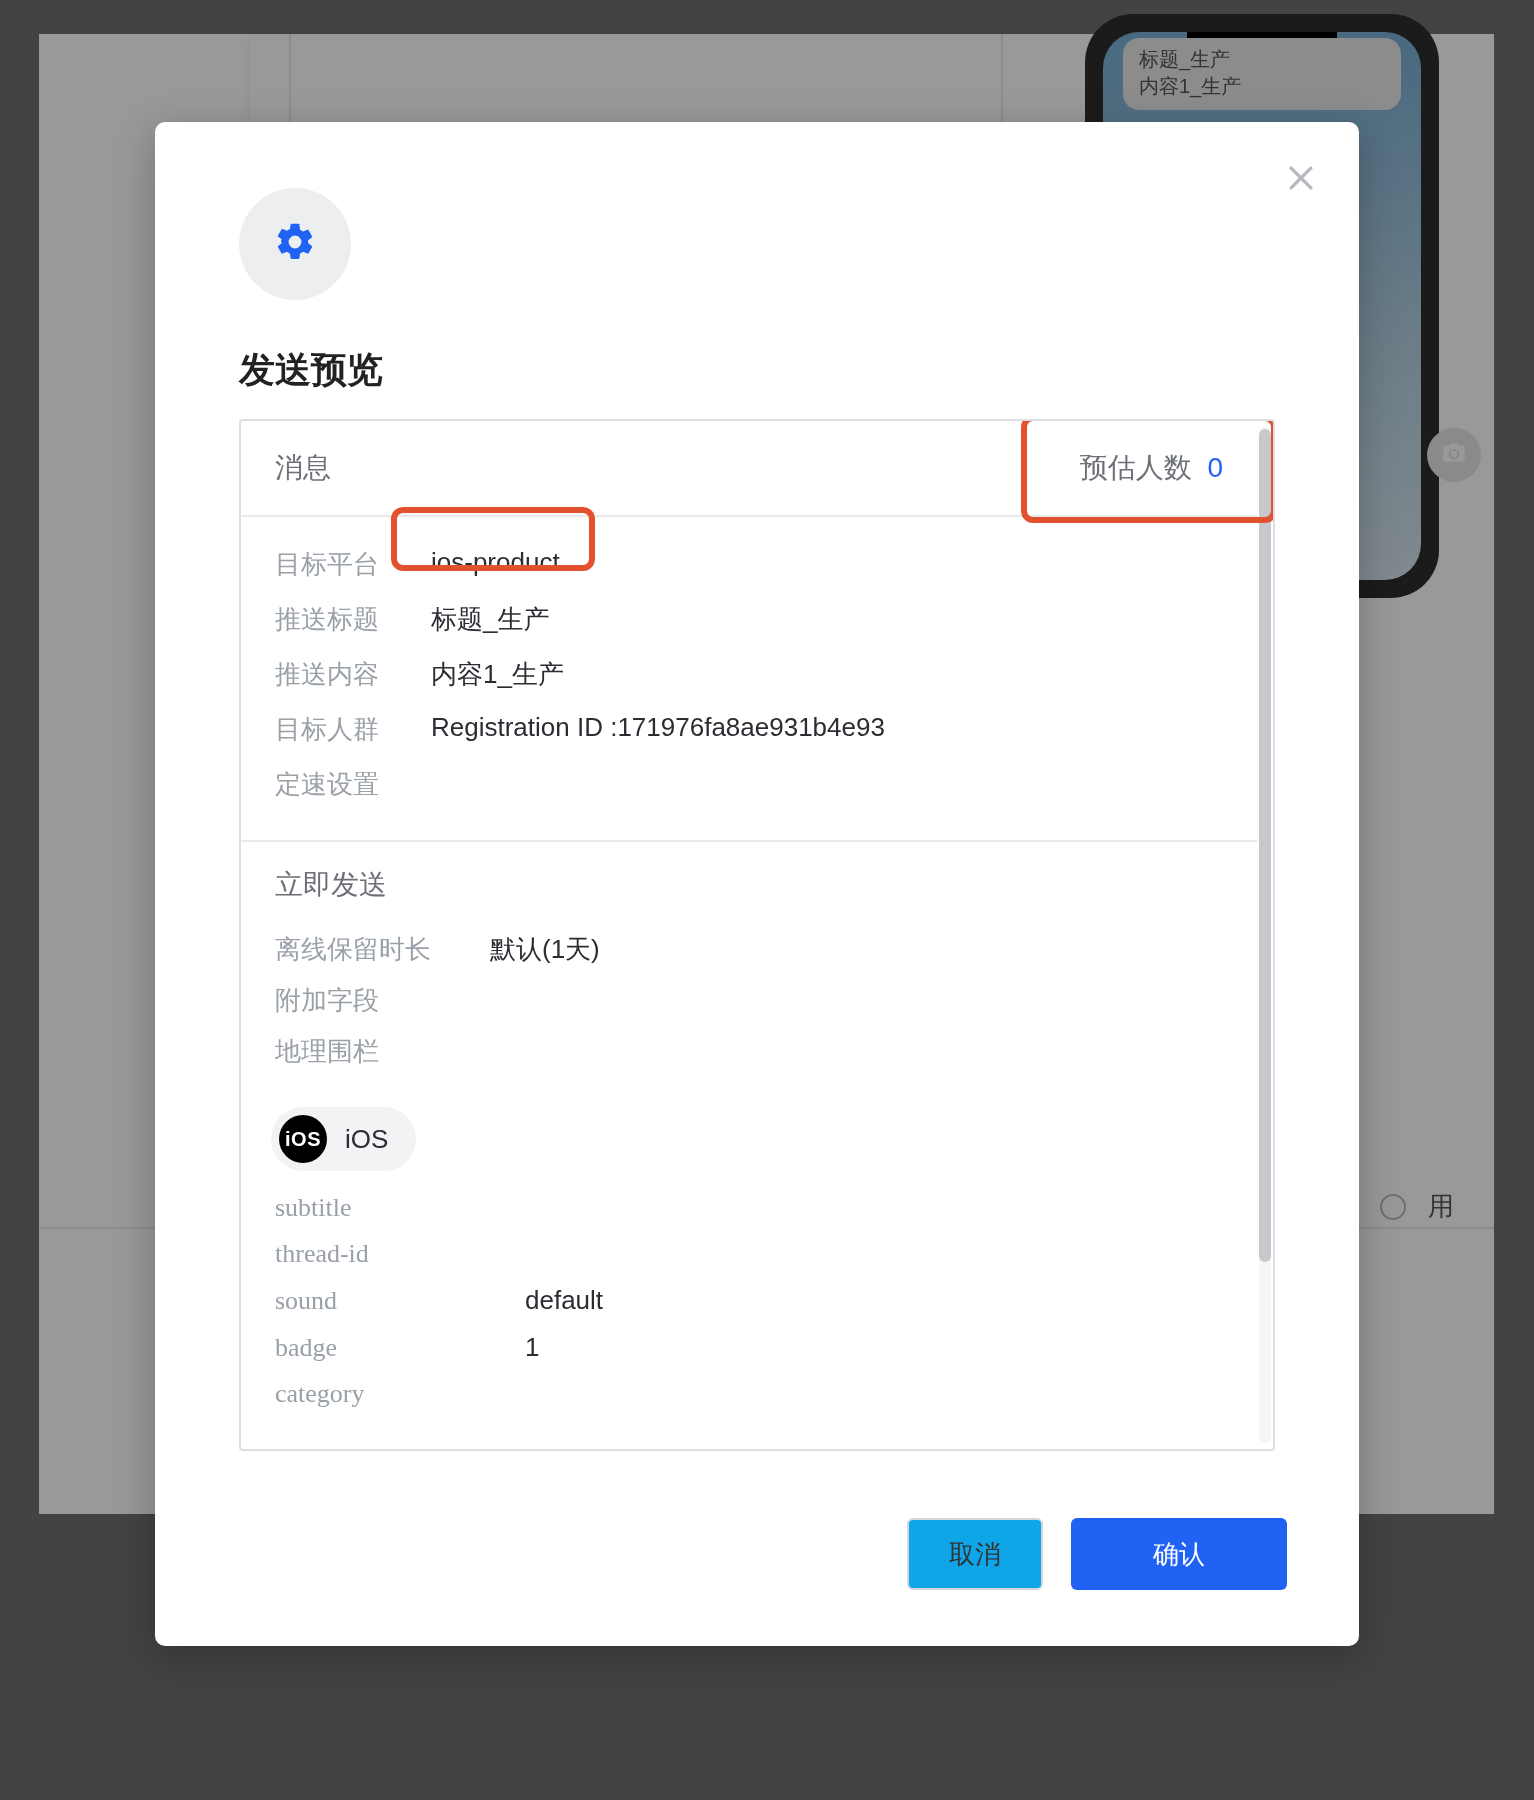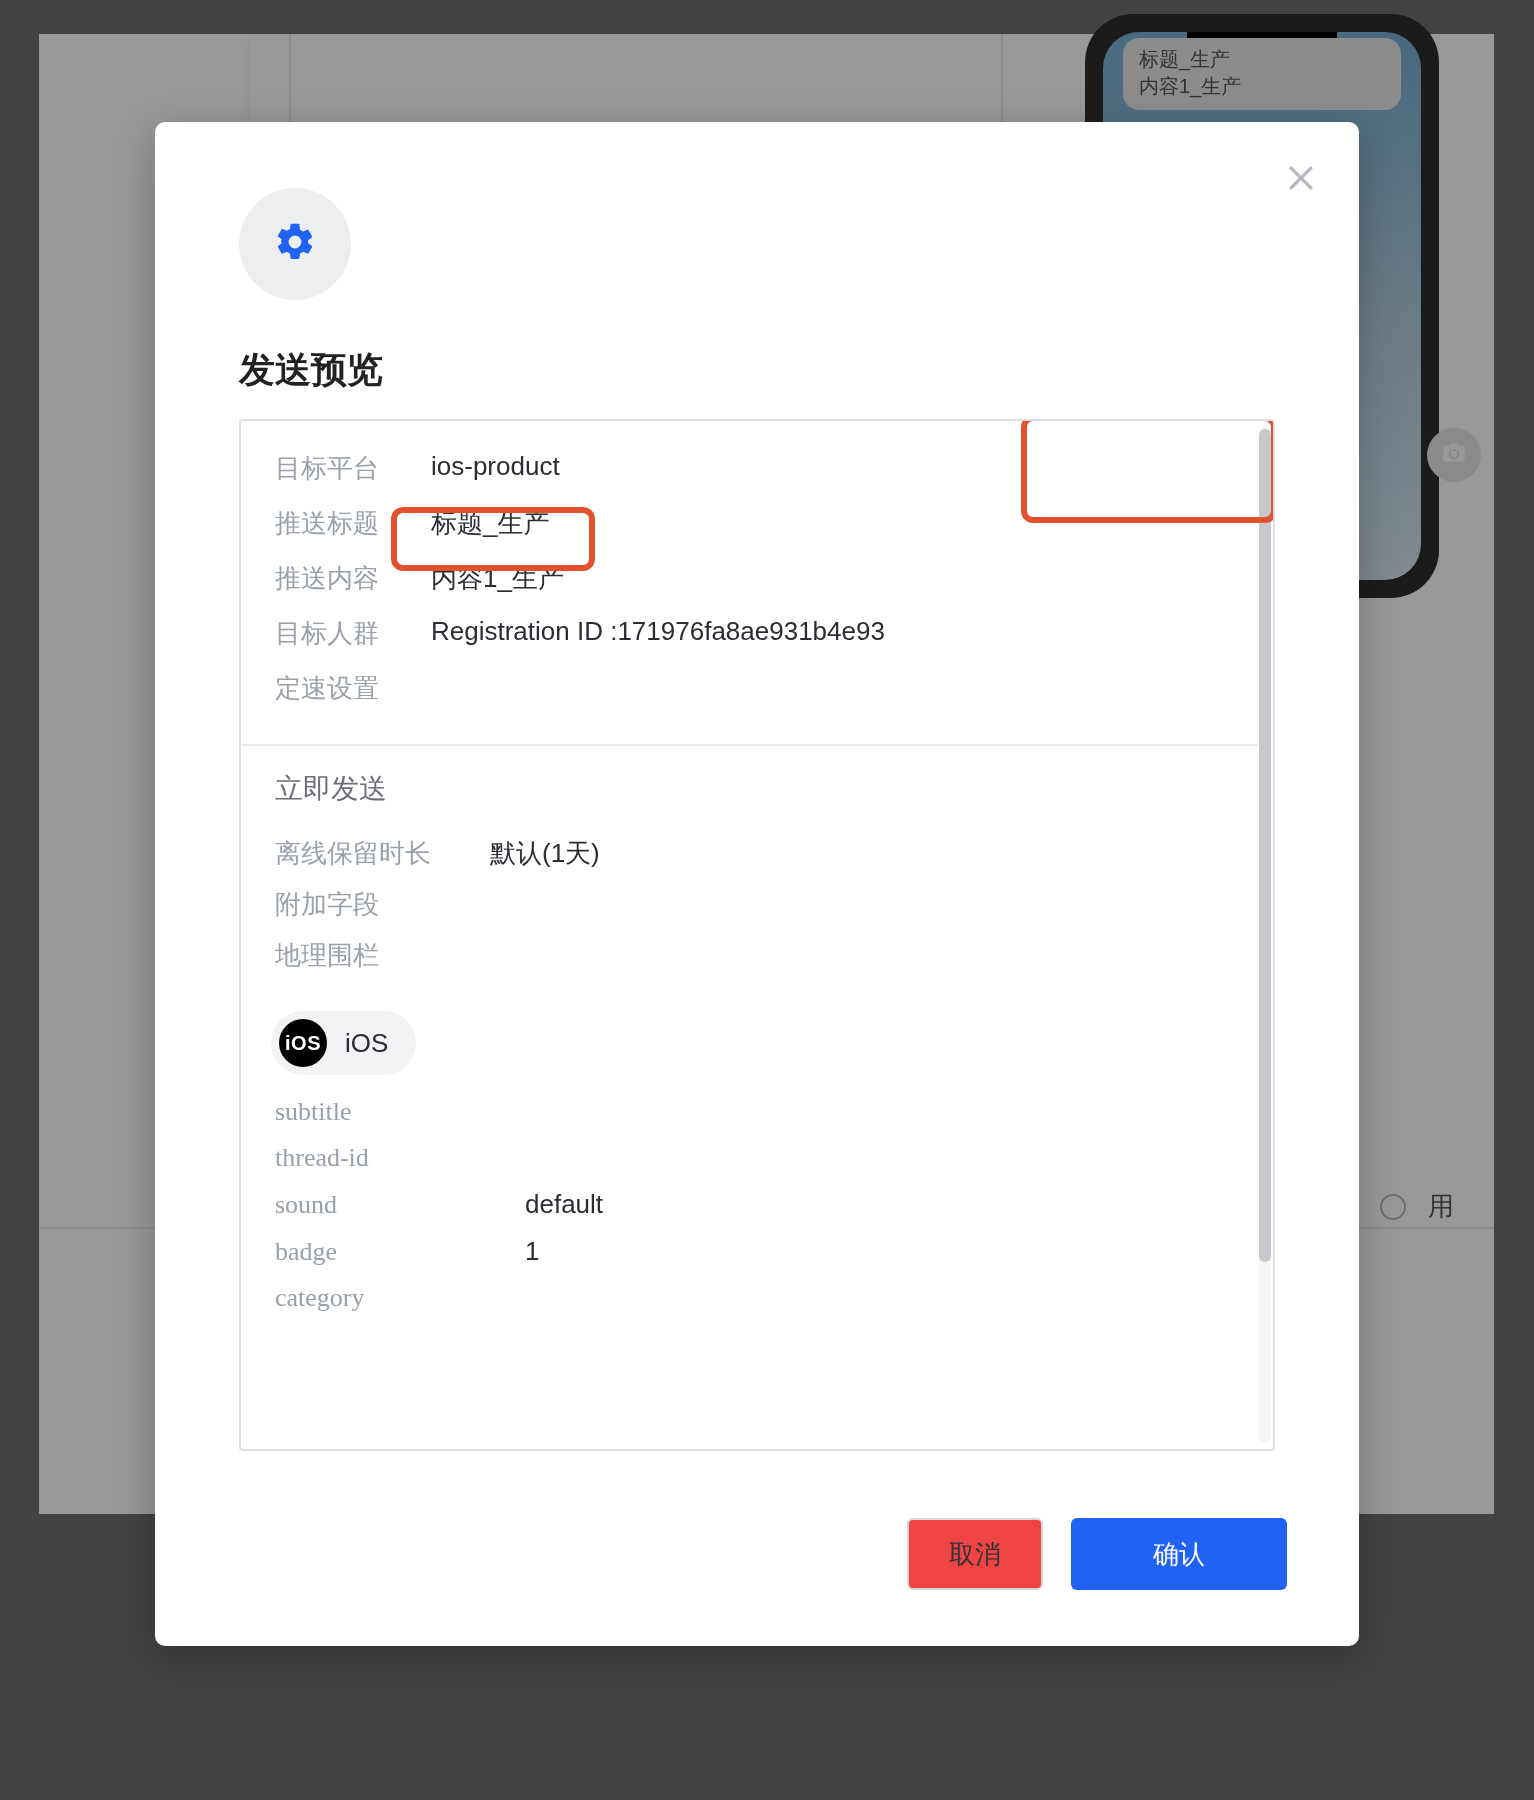--- a/index.html
+++ b/index.html
@@ -321,21 +321,21 @@
     min-width: 136px;
     height: 72px;
     border-radius: 6px;
     font-size: 26px;
     display: flex; align-items: center; justify-content: center;
     cursor: pointer;
     user-select: none;
     box-sizing: border-box;
   }
   .btn-secondary {
-    background: #ef4444;
+    background: #0ea5e9;
     border: 2px solid #d4d6db;
     color: #333;
     padding: 0 34px;
   }
   .btn-primary {
     background: #2062f4;
     color: #fff;
     padding: 0 56px;
     min-width: 216px;
   }
@@ -405,20 +405,27 @@
       </span>
     </div>
     <div class="modal-title">发送预览</div>
   </div>
 
   <div class="content-wrap">
 
     <div class="content-scroll">
 
       
+      <div class="section-headrow">
+        <span>消息</span>
+        <span>
+          <span class="est-label">预估人数</span>
+          <span class="est-value">0</span>
+        </span>
+      </div>
 
       
       <div class="kv-block" style="position:relative;">
         <div class="kv-row">
           <span class="kv-label">目标平台</span>
           <span class="kv-value">ios-product</span>
         </div>
         <div class="kv-row">
           <span class="kv-label">推送标题</span>
           <span class="kv-value">标题_生产</span>

